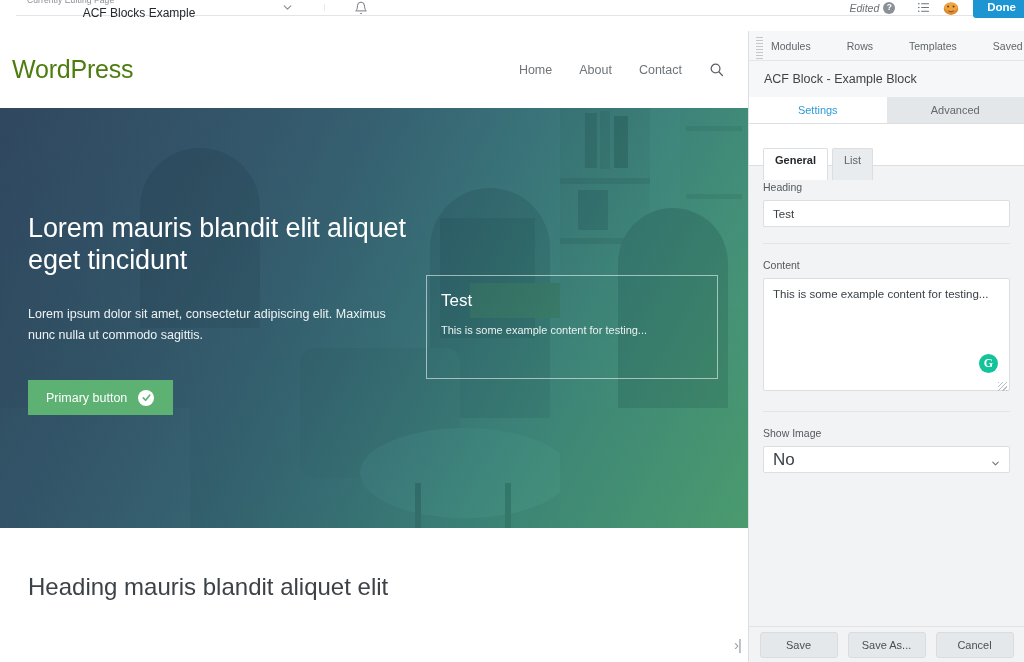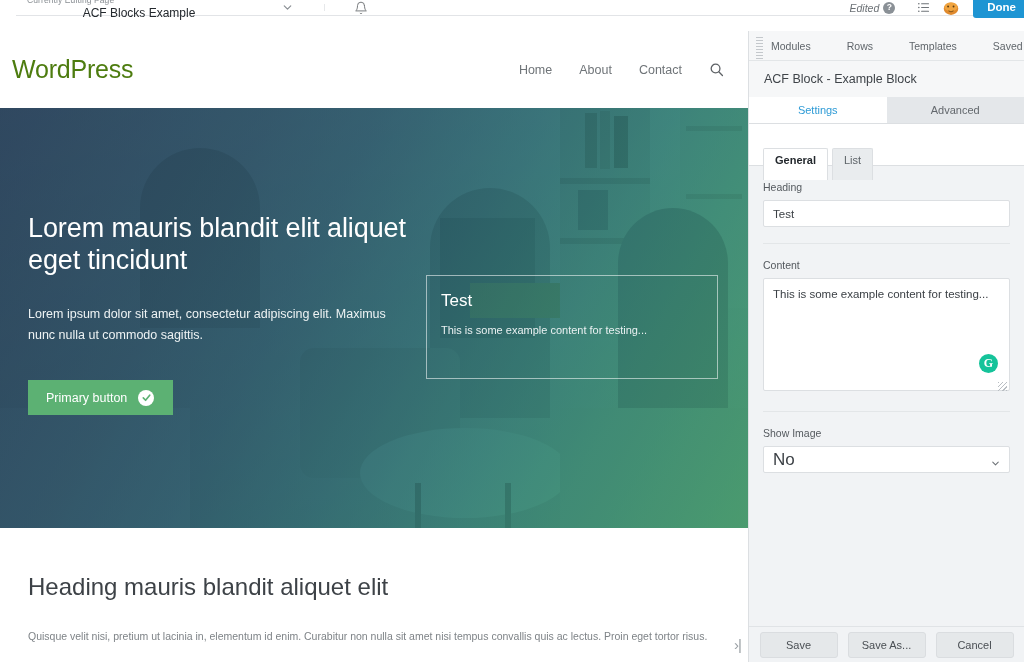--- a/index.html
+++ b/index.html
@@ -368,21 +368,20 @@
 
         <div class="acf-block">
           <h3>Test</h3>
           <p>This is some example content for testing...</p>
         </div>
       </div>
     </div>
 
     <div class="below">
       <h2>Heading mauris blandit aliquet elit</h2>
-      <p>Quisque velit nisi, pretium ut lacinia in, elementum id enim. Curabitur non nulla sit amet nisi tempus convallis quis ac lectus. Proin eget tortor risus.</p>
     </div>
 
     <div class="canvas-expand">›|</div>
   </div>
 
   <div class="panel">
     <div class="panel-grip"></div>
 
     <div class="panel-tabs">
       <span>Modules</span>

